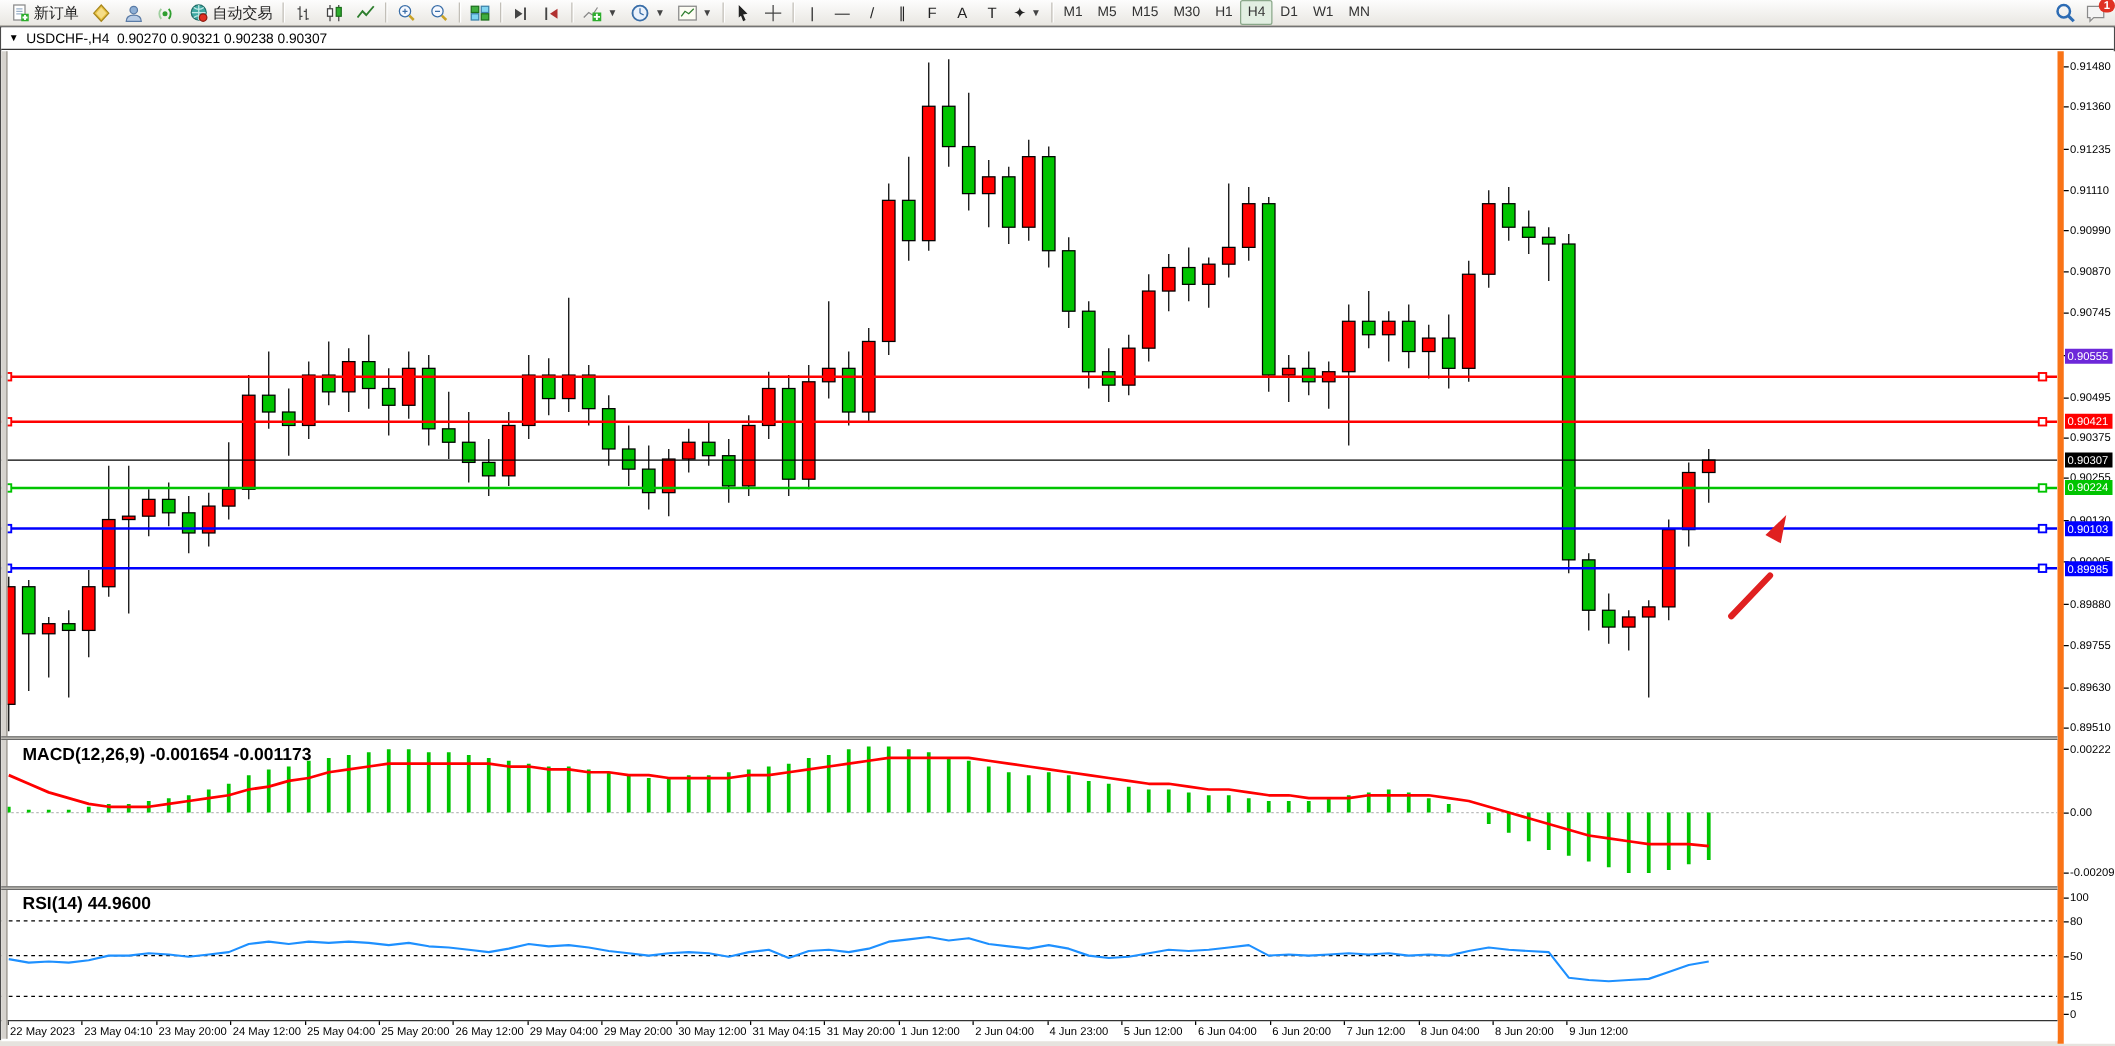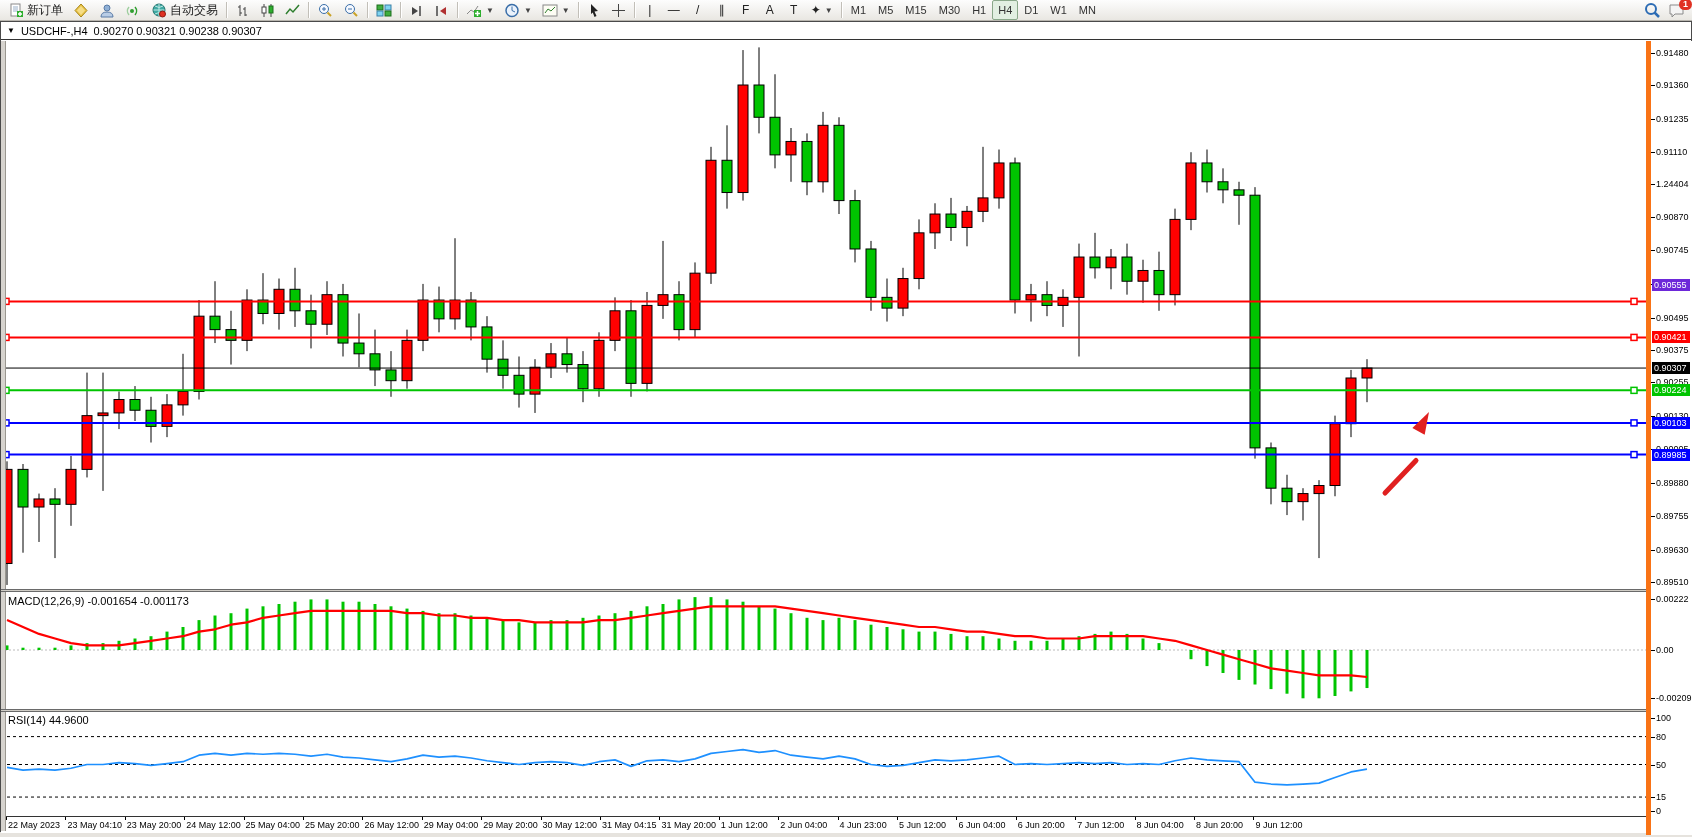--- a/index.html
+++ b/index.html
@@ -19,21 +19,21 @@
     border-radius:7px;padding:0 4px;line-height:11px;}
   
   .chart-window{position:absolute;left:0;top:21px;width:1690px;height:810px;border:1px solid #4a4a4a;background:#fff;}
   .symbol-bar{position:absolute;left:0;top:0;width:100%;height:18px;background:#fff;border-bottom:1px solid #333;
     font-size:11px;color:#000;display:flex;align-items:center;gap:6px;padding-left:6px;box-sizing:border-box;}
   .tri{font-size:8px;color:#000;}
   .left-rail{position:absolute;left:0;top:19px;width:4px;height:790px;background:#d6d3ce;border-right:1px solid #9a9790;z-index:5;}
   .pane{position:absolute;left:0;background:#fff;overflow:hidden;}
   .pane svg{position:absolute;left:0;top:0;}
   .splitter{position:absolute;left:0;width:1645px;height:3px;background:#cfccc5;border-top:1px solid #6a6a6a;border-bottom:1px solid #6a6a6a;box-sizing:border-box;cursor:row-resize;z-index:6;}
-  .pane-label{position:absolute;left:7px;font-size:11px;color:#000;z-index:4;background:rgba(255,255,255,.0);}
+  .pane-label{position:absolute;left:17px;font-size:14px;color:#000;z-index:4;background:rgba(255,255,255,.0);font-weight:bold;}
   
   .axis-col{position:absolute;left:1645px;top:19px;width:45px;height:794px;background:#fff;border-left:5px solid #f97316;z-index:3;}
   .ptick{position:absolute;left:5px;font-size:9px;color:#000;white-space:nowrap;}
   .ptickmark{position:absolute;left:0;width:4px;height:1px;background:#000;}
   .pbadge{position:absolute;left:1px;font-size:9px;color:#fff;padding:1px 3px 1px 2px;line-height:10px;white-space:nowrap;z-index:4;}
   
   .time-axis{position:absolute;left:0;top:794px;width:1645px;height:16px;background:#fff;border-top:1px solid #333;z-index:4;}
   .dlabel{position:absolute;top:3px;font-size:9px;color:#000;white-space:nowrap;}
   .dtick{position:absolute;top:0;width:1px;height:3px;background:#000;}
   .status{position:absolute;left:0;bottom:0;width:1692px;height:5px;background:#e6e3de;}
@@ -592,21 +592,21 @@
     <div class="axis-col" id="axis-col">
         <div class="ptickmark" style="top: 11.7518px;"></div>
         <div class="ptick" style="top: 6.75184px;">0.91480</div>
         <div class="ptickmark" style="top: 44.0074px;"></div>
         <div class="ptick" style="top: 39.0074px;">0.91360</div>
         <div class="ptickmark" style="top: 77.6069px;"></div>
         <div class="ptick" style="top: 72.6069px;">0.91235</div>
         <div class="ptickmark" style="top: 111.206px;"></div>
         <div class="ptick" style="top: 106.206px;">0.91110</div>
         <div class="ptickmark" style="top: 143.462px;"></div>
-        <div class="ptick" style="top: 138.462px;">1.24404</div>
+        <div class="ptick" style="top: 138.462px;">0.90990</div>
         <div class="ptickmark" style="top: 175.717px;"></div>
         <div class="ptick" style="top: 170.717px;">0.90870</div>
         <div class="ptickmark" style="top: 209.317px;"></div>
         <div class="ptick" style="top: 204.317px;">0.90745</div>
         <div class="ptickmark" style="top: 242.916px;"></div>
         <div class="ptick" style="top: 237.916px;">0.90620</div>
         <div class="ptickmark" style="top: 276.516px;"></div>
         <div class="ptick" style="top: 271.516px;">0.90495</div>
         <div class="ptickmark" style="top: 308.771px;"></div>
         <div class="ptick" style="top: 303.771px;">0.90375</div>

